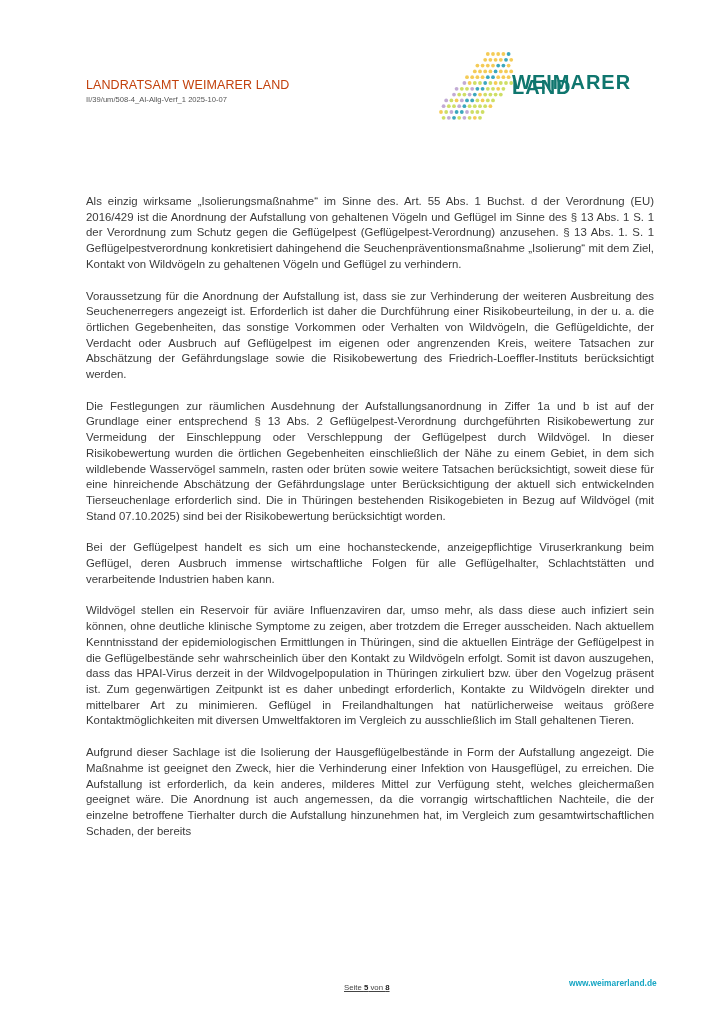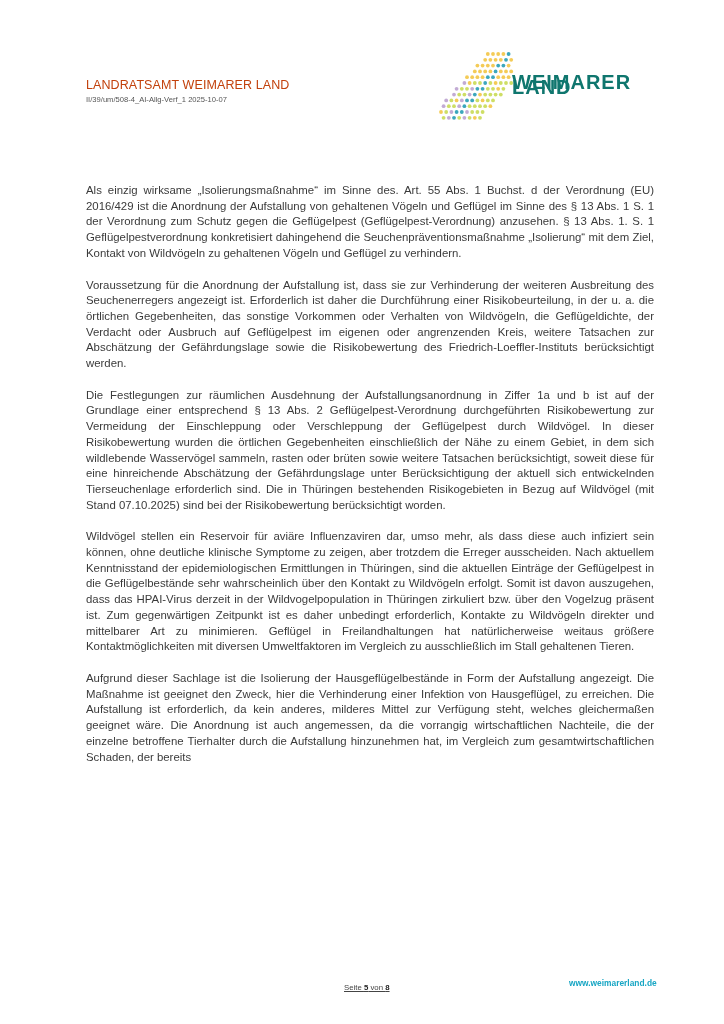--- a/index.html
+++ b/index.html
@@ -5,21 +5,21 @@
   html, body { margin: 0; padding: 0; background: #ffffff; }
   body { width: 724px; height: 1024px; position: relative; overflow: hidden;
          font-family: "DejaVu Sans Condensed", "Liberation Sans Narrow", "Liberation Sans", sans-serif; color: #3a3a3a; }
   .header-org { position: absolute; left: 86px; top: 78px; font-size: 12.5px; letter-spacing: 0.1px; color: #c2410c; font-family: "Liberation Sans", sans-serif; }
   .header-ref { position: absolute; left: 86px; top: 95px; font-size: 7.6px; color: #555; font-family: "Liberation Sans", sans-serif; }
   .logo { position: absolute; left: 435px; top: 50px; width: 240px; height: 76px; }
   .logo-word { position: absolute; left: 512px; font-family: "Liberation Sans", sans-serif; font-weight: bold; color: #0f766e; font-size: 20px; letter-spacing: 1px; line-height: 1; }
   .logo-w1 { top: 72px; }
   .logo-w2 { top: 77px; }
   .body-text { position: absolute; left: 86px; width: 568px; top: 183px; font-family: "Liberation Sans", sans-serif; font-size: 11.4px; line-height: 15.7px; color: #3a3a3a; text-align: justify; }
-  .body-text p { margin: 0 0 16px 0; }
+  .body-text p { margin: 11px 0 16px 0; }
   .footer-page { position: absolute; left: 344px; top: 983px; font-size: 7.8px; color: #444; font-family: "Liberation Sans", sans-serif; text-decoration: underline; }
   .footer-page b { font-weight: bold; color: #222; }
   .footer-url { position: absolute; left: 545px; top: 978px; font-size: 8.4px; color: #17a6c4; font-weight: bold; font-family: "Liberation Sans", sans-serif; margin-left: 24px; }
 </style>
 </head>
 <body>
 
 <div>
   <div class="header-org">LANDRATSAMT WEIMARER LAND</div>
   <div class="header-ref">II/39/um/508-4_AI-Allg-Verf_1 2025-10-07</div>
@@ -133,18 +133,19 @@
       </g>
   </svg>
   <div class="logo-word logo-w1">WEIMARER</div>
   <div class="logo-word logo-w2">LAND</div>
 </div>
 
 <div class="body-text">
   <p>Als einzig wirksame „Isolierungsmaßnahme“ im Sinne des. Art. 55 Abs. 1 Buchst. d der Verordnung (EU) 2016/429 ist die Anordnung der Aufstallung von gehaltenen Vögeln und Geflügel im Sinne des § 13 Abs. 1 S. 1 der Verordnung zum Schutz gegen die Geflügelpest (Geflügelpest-Verordnung) anzusehen. § 13 Abs. 1. S. 1 Geflügelpestverordnung konkretisiert dahingehend die Seuchenpräventionsmaßnahme „Isolierung“ mit dem Ziel, Kontakt von Wildvögeln zu gehaltenen Vögeln und Geflügel zu verhindern.</p>
   <p>Voraussetzung für die Anordnung der Aufstallung ist, dass sie zur Verhinderung der weiteren Ausbreitung des Seuchenerregers angezeigt ist. Erforderlich ist daher die Durchführung einer Risikobeurteilung, in der u. a. die örtlichen Gegebenheiten, das sonstige Vorkommen oder Verhalten von Wildvögeln, die Geflügeldichte, der Verdacht oder Ausbruch auf Geflügelpest im eigenen oder angrenzenden Kreis, weitere Tatsachen zur Abschätzung der Gefährdungslage sowie die Risikobewertung des Friedrich-Loeffler-Instituts berücksichtigt werden.</p>
   <p>Die Festlegungen zur räumlichen Ausdehnung der Aufstallungsanordnung in Ziffer 1a und b ist auf der Grundlage einer entsprechend § 13 Abs. 2 Geflügelpest-Verordnung durchgeführten Risikobewertung zur Vermeidung der Einschleppung oder Verschleppung der Geflügelpest durch Wildvögel. In dieser Risikobewertung wurden die örtlichen Gegebenheiten einschließlich der Nähe zu einem Gebiet, in dem sich wildlebende Wasservögel sammeln, rasten oder brüten sowie weitere Tatsachen berücksichtigt, soweit diese für eine hinreichende Abschätzung der Gefährdungslage unter Berücksichtigung der aktuell sich entwickelnden Tierseuchenlage erforderlich sind. Die in Thüringen bestehenden Risikogebieten in Bezug auf Wildvögel (mit Stand 07.10.2025) sind bei der Risikobewertung berücksichtigt worden.</p>
+  <p>Bei der Geflügelpest handelt es sich um eine hochansteckende, anzeigepflichtige Viruserkrankung beim Geflügel, deren Ausbruch immense wirtschaftliche Folgen für alle Geflügelhalter, Schlachtstätten und verarbeitende Industrien haben kann.</p>
   <p>Wildvögel stellen ein Reservoir für aviäre Influenzaviren dar, umso mehr, als dass diese auch infiziert sein können, ohne deutliche klinische Symptome zu zeigen, aber trotzdem die Erreger ausscheiden. Nach aktuellem Kenntnisstand der epidemiologischen Ermittlungen in Thüringen, sind die aktuellen Einträge der Geflügelpest in die Geflügelbestände sehr wahrscheinlich über den Kontakt zu Wildvögeln erfolgt. Somit ist davon auszugehen, dass das HPAI-Virus derzeit in der Wildvogelpopulation in Thüringen zirkuliert bzw. über den Vogelzug präsent ist. Zum gegenwärtigen Zeitpunkt ist es daher unbedingt erforderlich, Kontakte zu Wildvögeln direkter und mittelbarer Art zu minimieren. Geflügel in Freilandhaltungen hat natürlicherweise weitaus größere Kontaktmöglichkeiten mit diversen Umweltfaktoren im Vergleich zu ausschließlich im Stall gehaltenen Tieren.</p>
   <p>Aufgrund dieser Sachlage ist die Isolierung der Hausgeflügelbestände in Form der Aufstallung angezeigt. Die Maßnahme ist geeignet den Zweck, hier die Verhinderung einer Infektion von Hausgeflügel, zu erreichen. Die Aufstallung ist erforderlich, da kein anderes, milderes Mittel zur Verfügung steht, welches gleichermaßen geeignet wäre. Die Anordnung ist auch angemessen, da die vorrangig wirtschaftlichen Nachteile, die der einzelne betroffene Tierhalter durch die Aufstallung hinzunehmen hat, im Vergleich zum gesamtwirtschaftlichen Schaden, der bereits</p>
 </div>
 
 <div class="footer-page"><span>Seite </span><b>5</b><span> von </span><b>8</b></div>
 <div class="footer-url">www.weimarerland.de</div>
 
 </body></html>

